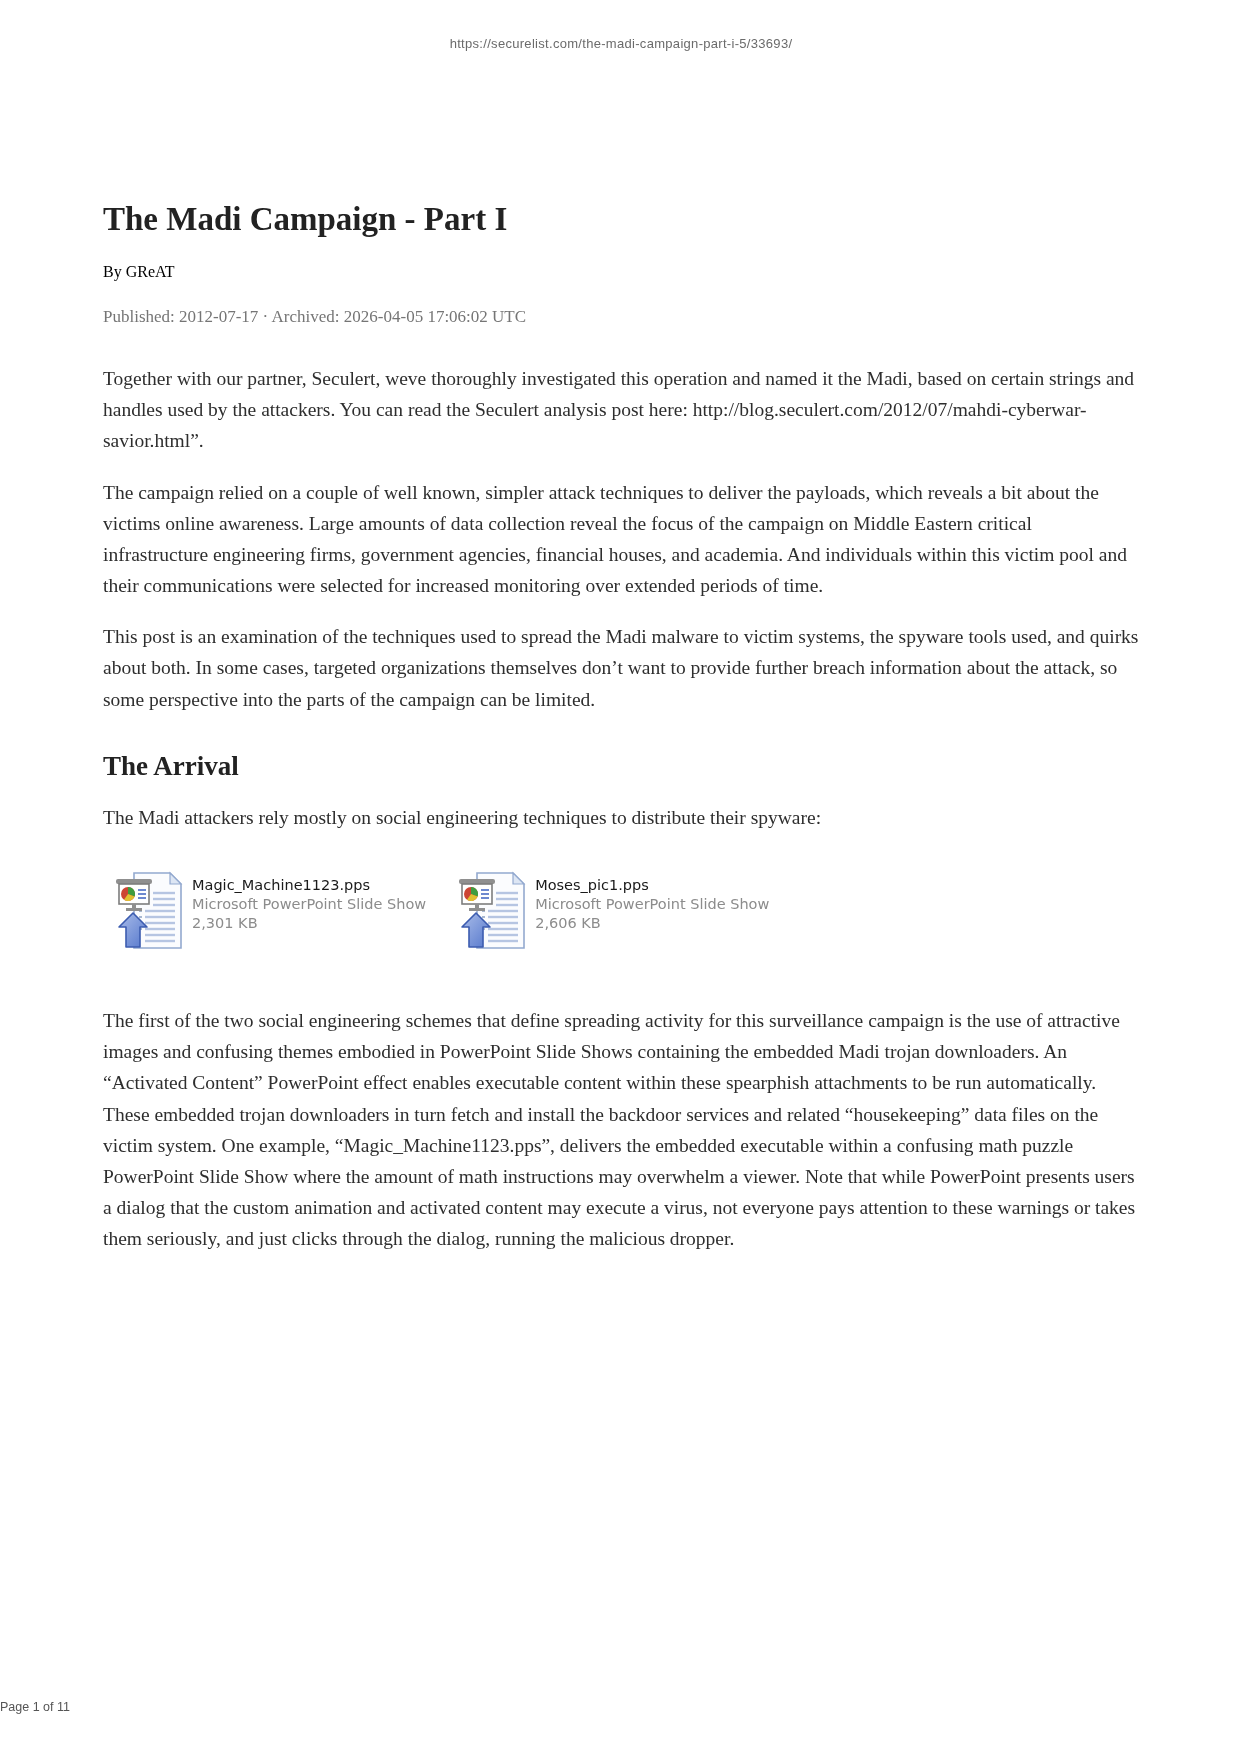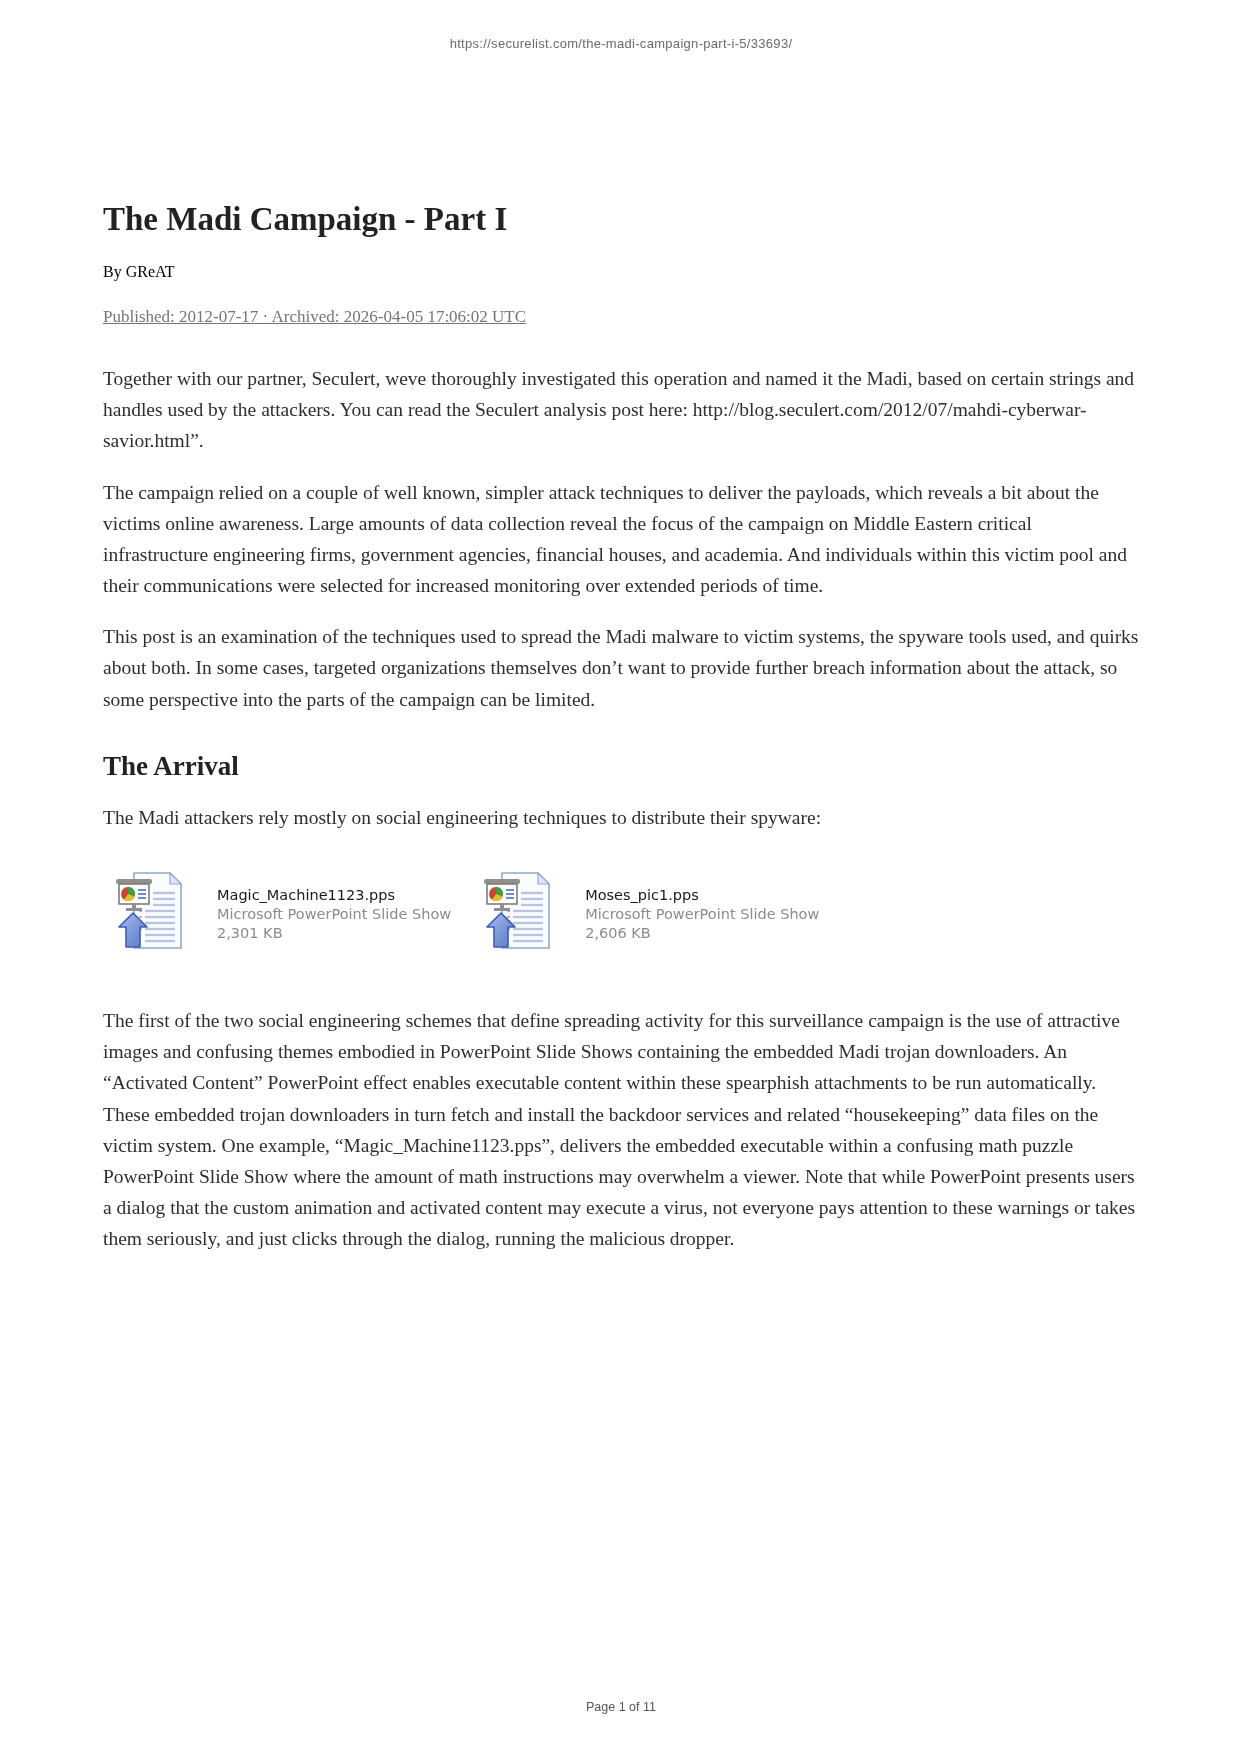--- a/index.html
+++ b/index.html
@@ -33,21 +33,20 @@
   }
   .byline {
     font-size: 16px;
     color: #000000;
     margin: 16px 0 26px;
   }
   .meta-line {
     font-size: 17px;
     color: #757575;
     margin: 0 0 36px;
-    text-decoration: underline;
   }
   p.body-paragraph {
     font-size: 19.5px;
     line-height: 1.6;
     color: #2e2e2e;
     margin: 0 0 20px;
   }
   h2.section-heading {
     margin: 36px 0 20px;
     font-size: 27px;
@@ -61,42 +60,40 @@
     color: #222222;
   }
   .attachments-row {
     display: flex;
     align-items: flex-start;
     margin: 34px 0 52px;
     padding-left: 12px;
   }
   .attachment-item {
     display: flex;
-    align-items: center;
+    align-items: flex-start;
     margin-right: 32px;
-    gap: 25px;
   }
   .file-icon { width: 74px; height: 86px; flex: 0 0 auto; }
   .file-icon svg { width: 74px; height: 86px; display: block; }
   .file-text {
     margin-left: 3px;
     padding-top: 9px;
     font-family: "DejaVu Sans", sans-serif;
     font-size: 14.5px;
     line-height: 1.3;
     white-space: nowrap;
   }
   .file-name { color: #1a1a1a; }
   .file-type, .file-size { color: #8c8c8c; }
   .page-footer {
     position: absolute;
     top: 1700px;
     left: 0;
     width: 100%;
-    text-align: center;
     font-family: "Liberation Sans", sans-serif;
     font-size: 12.5px;
     color: #555555;
   }
 </style>
 </head>
 <body>
 
 <div class="url-header">https://securelist.com/the-madi-campaign-part-i-5/33693/</div>
 

